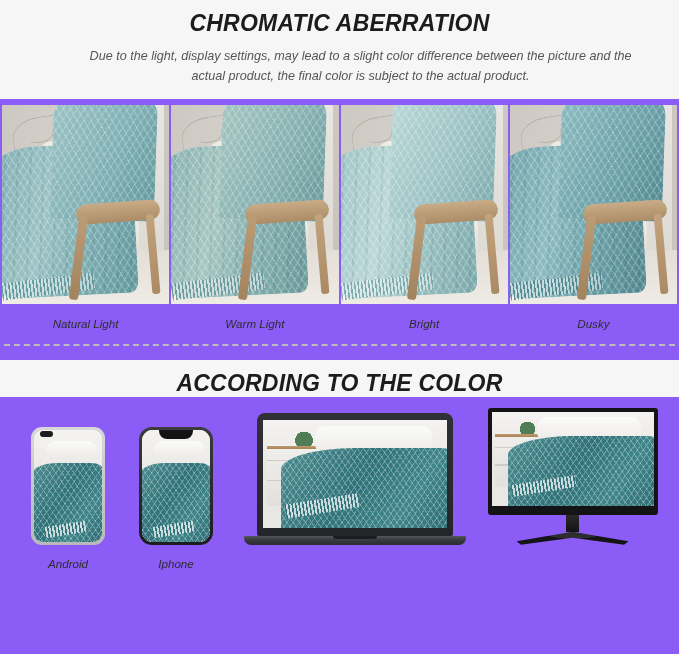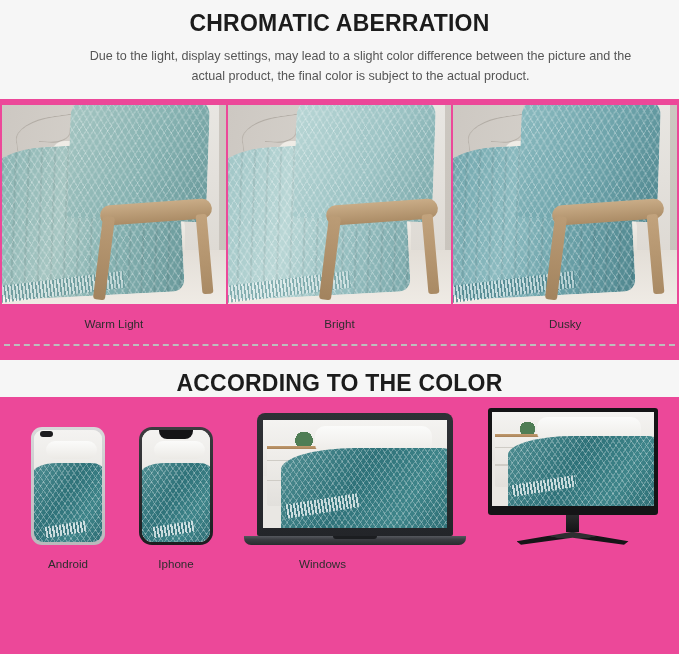--- a/index.html
+++ b/index.html
@@ -5,21 +5,21 @@
   * { box-sizing: border-box; margin: 0; padding: 0; }
 
   html, body {
     width: 679px;
     height: 654px;
     background: #ffffff;
     font-family: "Liberation Sans", sans-serif;
     overflow: hidden;
   }
 
-  .page { width: 679px; height: 654px; position: relative; background:#ec4899; }
+  .page { width: 679px; height: 654px; position: relative; background:#8b5cf6;font-style:italic; }
 
   
   .band {
     background: #f6f6f6;
     width: 679px;
     text-align: center;
   }
   .band-title {
     font-size: 23px;
     font-weight: 700;
@@ -339,20 +339,41 @@
 
   <div class="sec1">
 
     <div class="band">
       <div class="band-title">CHROMATIC ABERRATION</div>
       <div class="band-sub">Due to the light, display settings, may lead to a slight color difference between the picture and the actual product, the final color is subject to the actual product.</div>
     </div>
 
     <div class="photo-row">
 
+      <div class="photo-cell">
+        <div class="photo">
+          <div class="scene" style="--t1:#7fb0b4;--t2:#9cc3c5;--t3:#5f979c;">
+            <div class="wall"></div>
+            <div class="wall-panel"></div>
+            <div class="twig"></div>
+            <div class="floor"></div>
+            <div class="chair-back"></div>
+            <div class="chair-seat"></div>
+            <div class="chair-leg-c"></div>
+            <div class="throw">
+              <div class="fringe"></div>
+            </div>
+            <div class="throw-top"></div>
+            <div class="chair-frame-arm"></div>
+            <div class="chair-leg-a"></div>
+            <div class="chair-leg-b"></div>
+          </div>
+        </div>
+        <div class="photo-label">Natural Light</div>
+      </div>
 
       <div class="photo-cell">
         <div class="photo">
           <div class="scene" style="--t1:#86b2b1;--t2:#a6c6c2;--t3:#68989a;">
             <div class="wall"></div>
             <div class="wall-panel"></div>
             <div class="twig"></div>
             <div class="floor"></div>
             <div class="chair-back"></div>
             <div class="chair-seat"></div>
@@ -494,17 +515,16 @@
           <div class="mon-neck"></div>
           <div class="mon-foot"></div>
         </div>
       </div>
 
     </div>
 
     <div class="device-labels">
       <div class="device-label cell-android">Android</div>
       <div class="device-label cell-iphone">Iphone</div>
-      <div class="device-label cell-windows">Windows</div>
     </div>
 
   </div>
 </div>
 
 </body></html>

